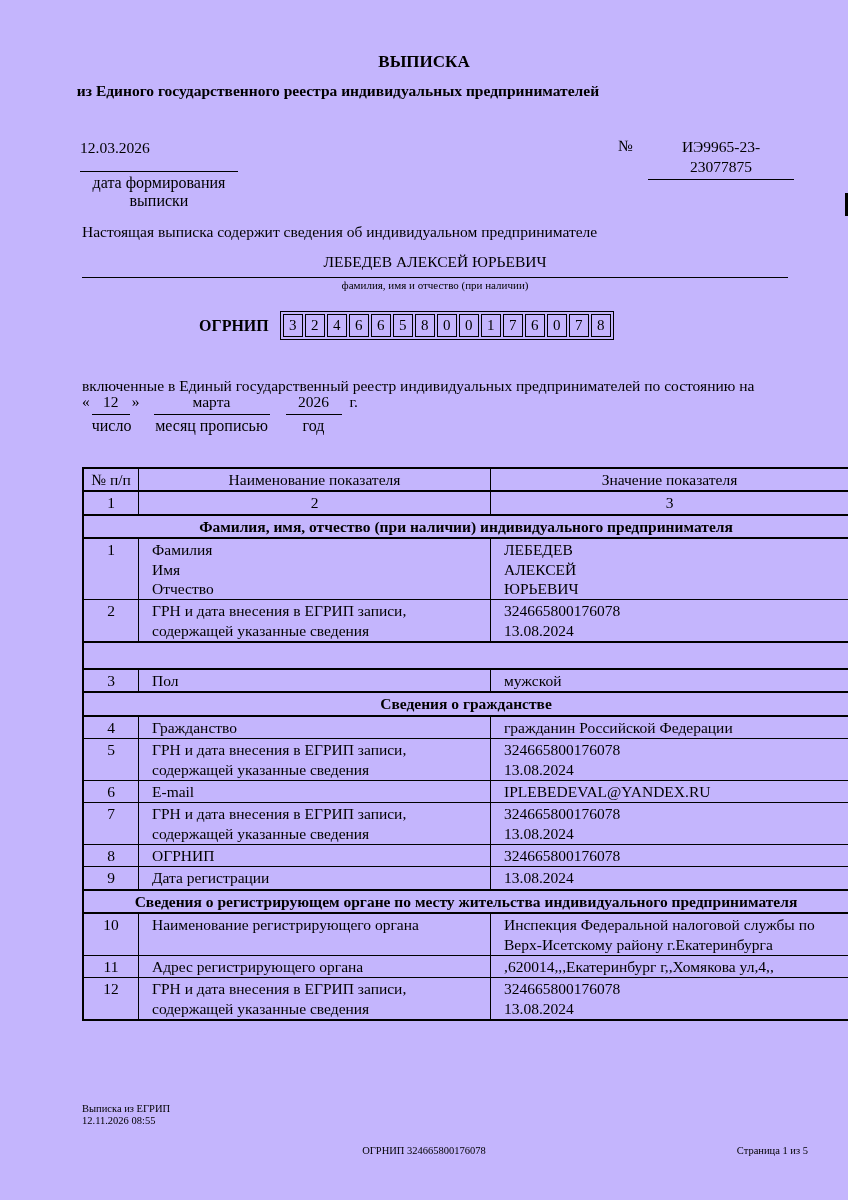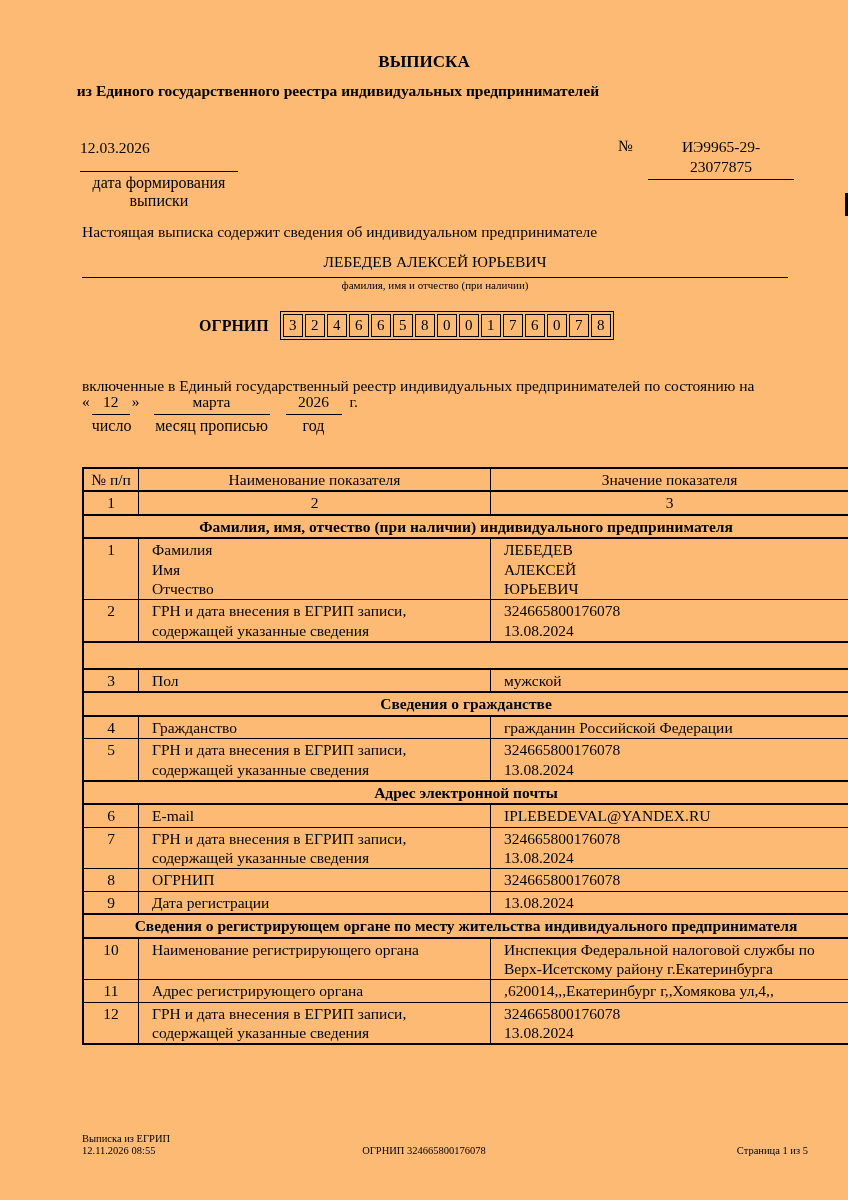--- a/index.html
+++ b/index.html
@@ -1,19 +1,19 @@
 <!DOCTYPE html>
 <html><head>
 <meta charset="utf-8">
 <style>
   html,body{margin:0;padding:0;background:#ffffff;}
   .page{
     position:relative;
     width:848px;height:1200px;
-    background:#fdba74;
+    background:#c4b5fd;
     font-family:"Liberation Serif","DejaVu Serif",serif;
     color:#000;
     overflow:hidden;
   }
   .abs{position:absolute;}
   .rule{border-top:1.5px solid #000;height:0;}
   .caption{font-size:16px;text-align:center;}
 
   .doc-title{top:52px;left:0;width:848px;font-size:17px;font-weight:bold;text-align:center;}
   .doc-subtitle{top:82px;left:0;width:676px;font-size:15.5px;font-weight:bold;text-align:center;}
@@ -68,21 +68,21 @@
   .doc-table .c-num{width:50px;text-align:center;padding:1px 2px;}
   .doc-table .c-name{width:325px;}
   .doc-table .c-val{width:331px;}
   .doc-table thead td{text-align:center;border-bottom-width:2px;}
   .doc-table .section-row td{
     font-weight:bold;text-align:center;
     border-top-width:2px;border-bottom-width:2px;
   }
   .doc-table .spacer-row td{height:23px;border-top-width:2px;border-bottom-width:2px;}
 
-  .footer-left{left:82px;top:1133px;font-size:10.5px;line-height:12px;}
+  .footer-left{left:82px;top:1103px;font-size:10.5px;line-height:12px;}
   .footer-center{left:0;top:1145px;width:848px;text-align:center;font-size:10.5px;}
   .footer-right{right:40px;top:1145px;font-size:10.5px;}
 
   .scan-artifact{right:0;top:193px;width:3px;height:23px;background:#000;}
 </style>
 </head>
 <body>
 
 <div class="page">
 
@@ -94,21 +94,21 @@
   <div class="abs formation-date">
     <div class="val">12.03.2026</div>
     <div class="rule"></div>
     <div class="caption">дата формирования выписки</div>
   </div>
 
   <div class="abs formation-number">
     <div class="row">
       <div class="sign">№</div>
       <div class="lines">
-        <div>ИЭ9965-29-</div>
+        <div>ИЭ9965-23-</div>
         <div>23077875</div>
       </div>
     </div>
     <div class="rule"></div>
   </div>
 
   <div class="abs intro-text">Настоящая выписка содержит сведения об индивидуальном предпринимателе</div>
 
   <div class="abs name-block">
     <div class="val">ЛЕБЕДЕВ АЛЕКСЕЙ ЮРЬЕВИЧ</div>
@@ -210,23 +210,20 @@
             <td class="c-name">Гражданство</td>
             <td class="c-val">гражданин Российской Федерации</td>
           </tr>
           <tr class="item-row">
             <td class="c-num">5</td>
             <td class="c-name">ГРН и дата внесения в ЕГРИП записи,
 содержащей указанные сведения</td>
             <td class="c-val">324665800176078
 13.08.2024</td>
           </tr>
-          <tr class="section-row">
-            <td colspan="3">Адрес электронной почты</td>
-          </tr>
           <tr class="item-row">
             <td class="c-num">6</td>
             <td class="c-name">E-mail</td>
             <td class="c-val">IPLEBEDEVAL@YANDEX.RU</td>
           </tr>
           <tr class="item-row">
             <td class="c-num">7</td>
             <td class="c-name">ГРН и дата внесения в ЕГРИП записи,
 содержащей указанные сведения</td>
             <td class="c-val">324665800176078

